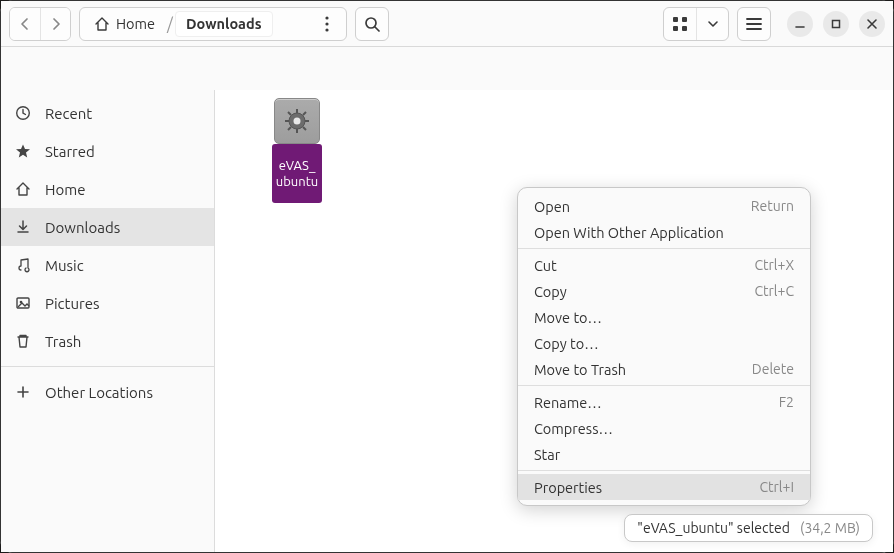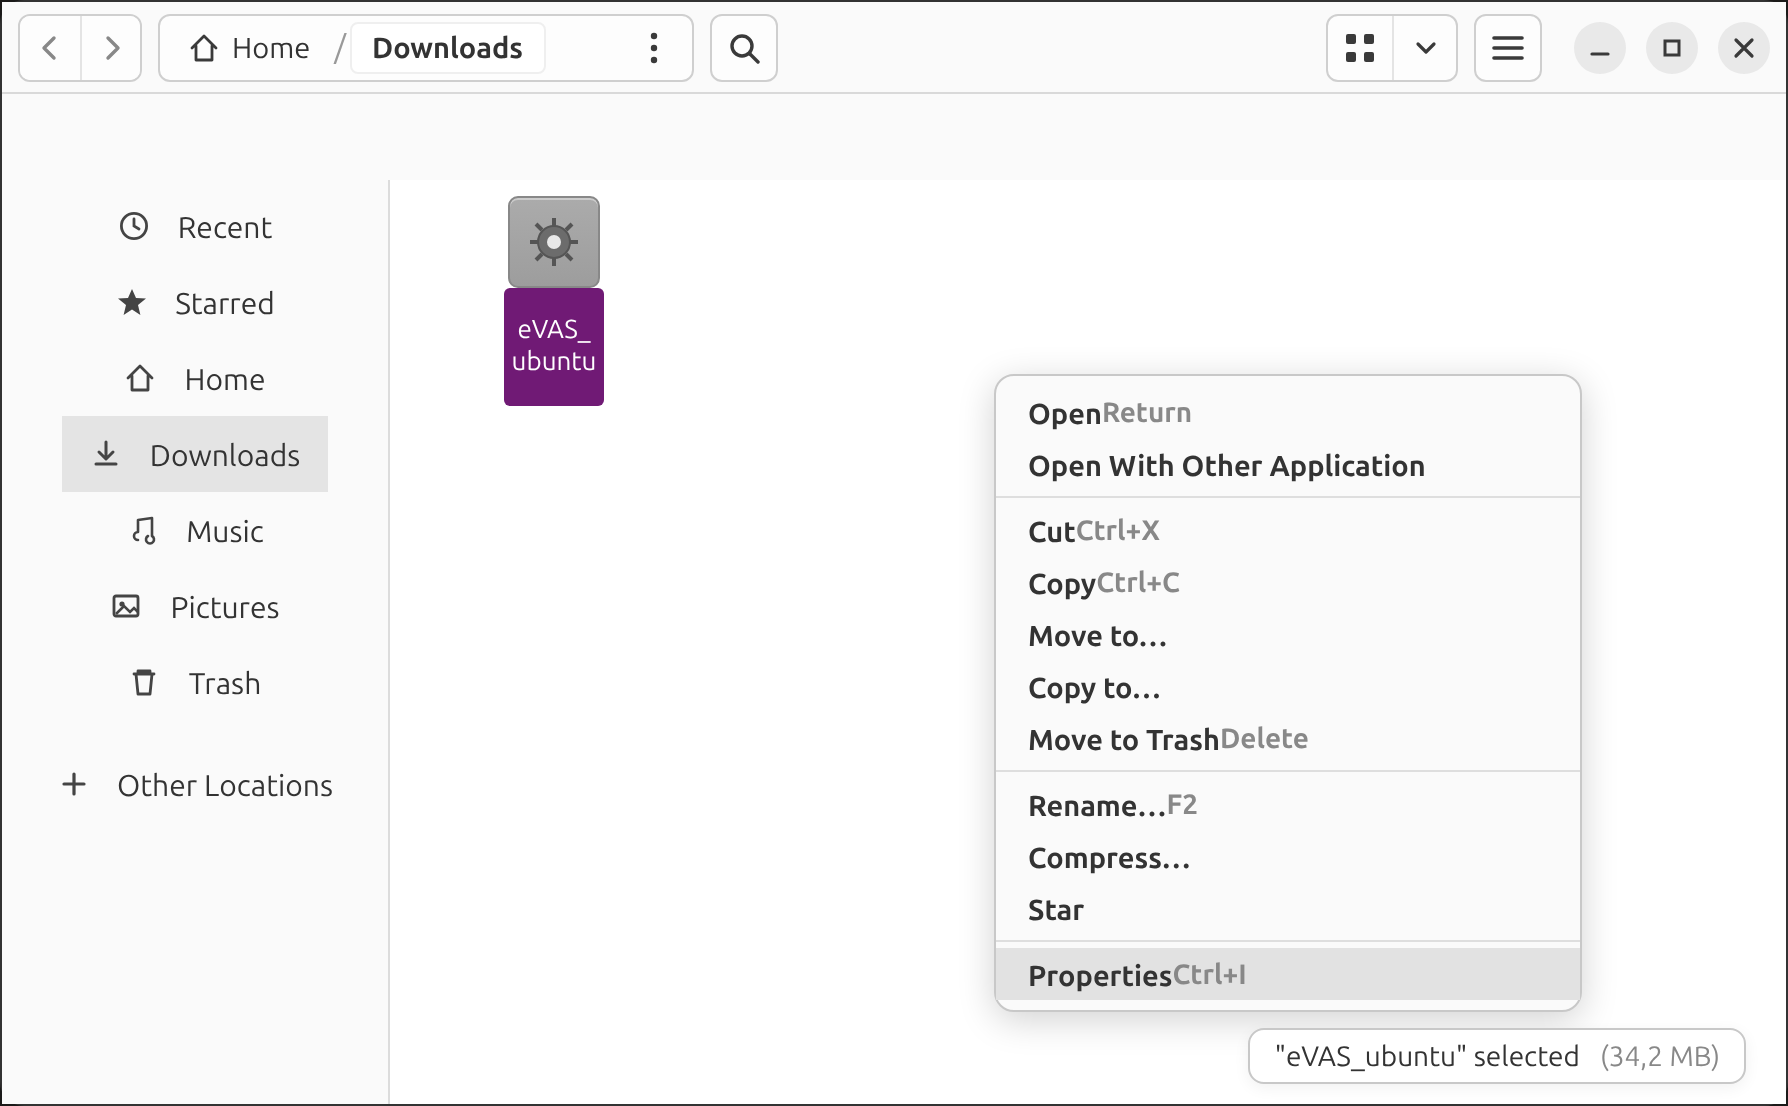--- a/index.html
+++ b/index.html
@@ -14,31 +14,31 @@
     .pathbar .seg.last { background: #fff; border: 1px solid #efefef; font-weight: 600; }
     .pathbar .sep { color: #999; padding: 0 2px; }
     .pathbar .spacer { flex: 1; }
     .tb-btn { width: 34px; height: 34px; border: 1px solid #cfcfcf; border-radius: 6px; background: #fdfdfd; display: flex; align-items: center; justify-content: center; color: #3a3a3a; }
     .tb-split { display: flex; border: 1px solid #cfcfcf; border-radius: 6px; overflow: hidden; height: 34px; background: #fdfdfd; }
     .tb-split > div { width: 32px; display: flex; align-items: center; justify-content: center; }
     .tb-split > div + div { border-left: 1px solid #e4e4e4; }
     .win-controls { display: flex; gap: 10px; margin-left: 8px; }
     .win-circ { width: 26px; height: 26px; border-radius: 50%; background: #e9e9e9; display: flex; align-items: center; justify-content: center; color: #3a3a3a; font-size: 13px;}
     .body { flex: 1; display: flex; overflow: hidden; }
-    .sidebar { width: 194px; border-right: 1px solid #dcdcdc; background: #fafafa; display: flex; flex-direction: column; padding-top: 4px; align-items: center; }
+    .sidebar { width: 214px; border-right: 1px solid #dcdcdc; background: #fafafa; display: flex; flex-direction: column; padding-top: 4px; }
     .side-item { display: flex; align-items: center; gap: 12px; height: 38px; padding: 0 14px; font-size: 15px; color: #333; }
     .side-item.active { background: #e4e4e4; }
     .side-item .ic { width: 18px; text-align: center; color: #444; }
     .side-sep { height: 1px; background: #dcdcdc; margin: 6px 0; }
     .content { flex: 1; background: #fff; position: relative; }
     .file { position: absolute; left: 40px; top: 8px; width: 84px; text-align: center; }
     .file-icon { width: 46px; height: 46px; margin: 0 auto; background: linear-gradient(#ababab,#9d9d9d); border: 1px solid #888; border-radius: 5px; display: flex; align-items: center; justify-content: center; box-shadow: inset 0 1px 0 rgba(255,255,255,.4); }
     .file-label { margin-top: 0; display: inline-block; background: #701a75; color: #fff; font-size: 13px; line-height: 1.2; padding: 14px 4px; border-radius: 3px; white-space: pre-line; }
     .menu { position: absolute; left: 302px; top: 97px; width: 294px; background: #fafafa; border: 1px solid #c8c8c8; border-radius: 10px; box-shadow: 0 4px 18px rgba(0,0,0,0.18); padding: 5px 0; }
-    .mi { display: flex; align-items: center; height: 26px; padding: 0 16px; font-size: 14.5px; color: #333; font-weight: bold; }
+    .mi { display: flex; justify-content: space-between; align-items: center; height: 26px; padding: 0 16px; font-size: 14.5px; color: #333; }
     .mi .sc { color: #888; font-size: 14px; }
     .mi.hover { background: #e2e2e2; }
     .msep { height: 1px; background: #dedede; margin: 3px 0; }
     .status { position: absolute; right: 20px; bottom: 10px; background: #fff; border: 1px solid #c8c8c8; border-radius: 8px; padding: 5px 12px; font-size: 14px; color: #333; display: flex; gap: 10px; align-items: center; box-shadow: 0 2px 8px rgba(0,0,0,.06);}
     .status .sz { color: #888; }
     svg { display: block; }
   </style>
 </head>
 <body>
 

